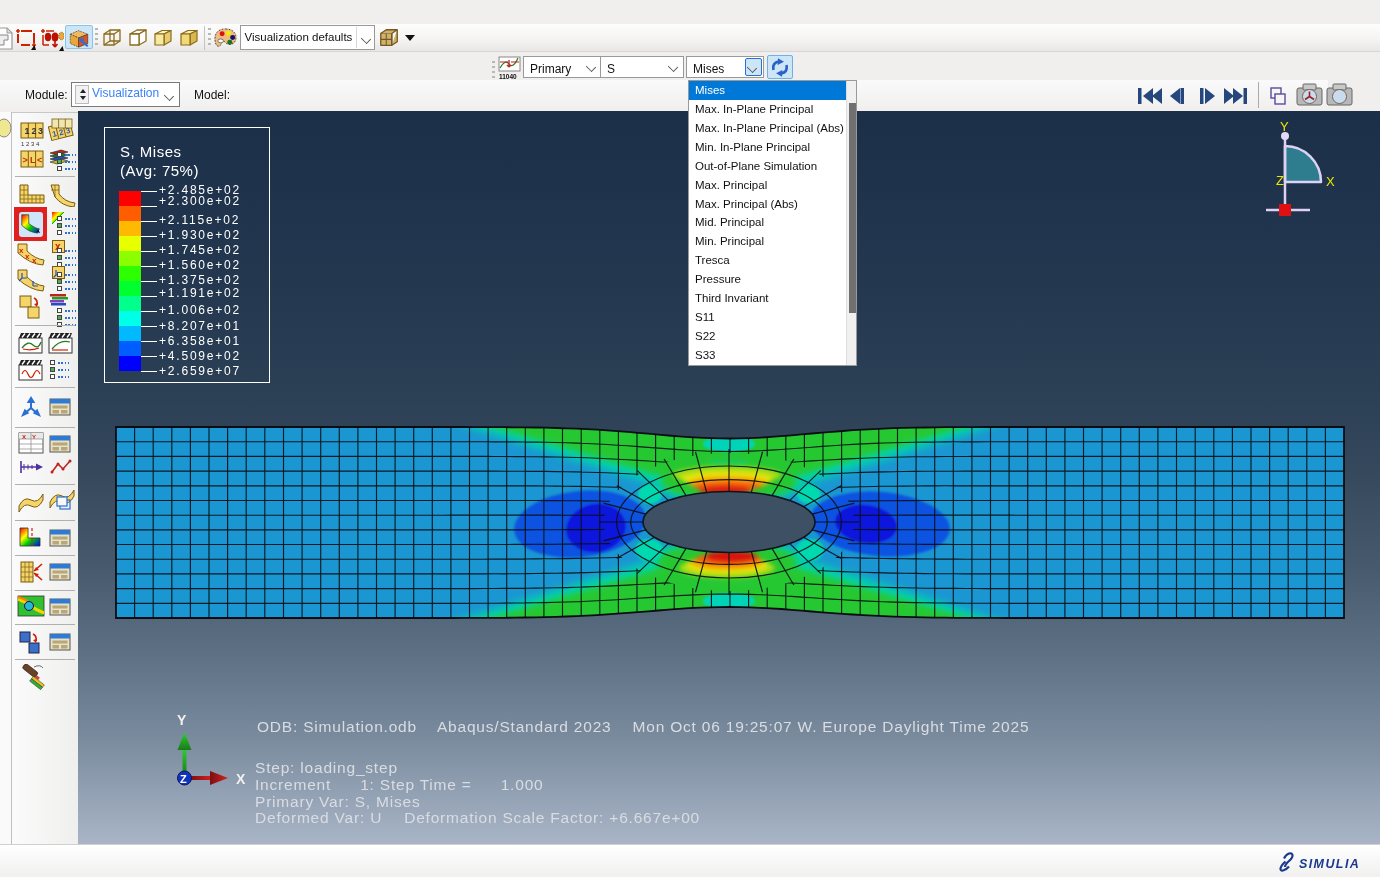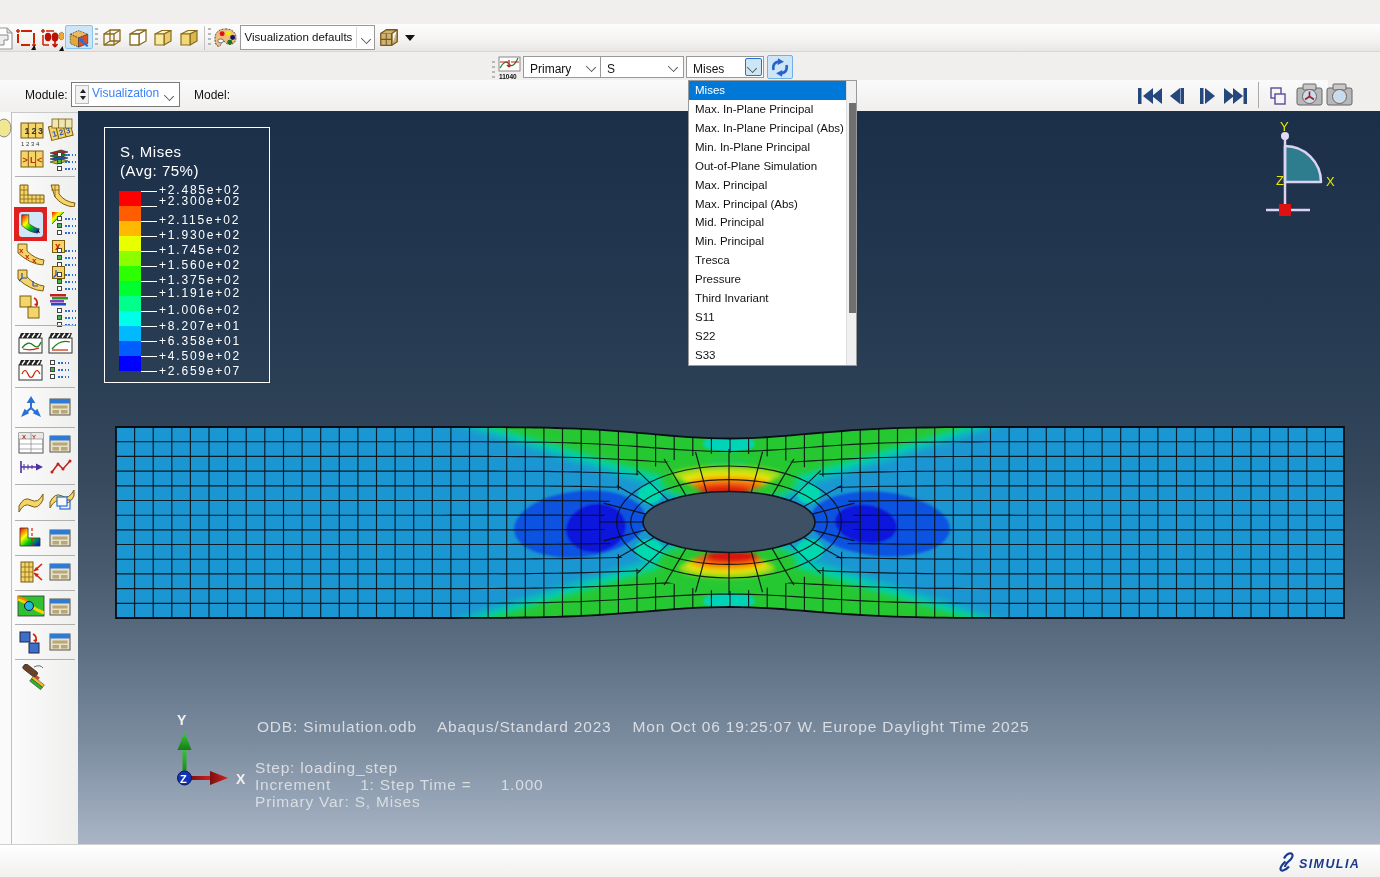--- a/index.html
+++ b/index.html
@@ -591,20 +591,21 @@
  <circle cx="22.5" cy="78" r="7" fill="#1133bb" stroke="#0a1a60"></circle>
  <text x="18" y="83" font-size="11" font-weight="bold" fill="#fff" font-family="Liberation Sans">Z</text>
  <text x="15" y="25" font-size="14" font-weight="bold" fill="#f0f0f0">Y</text>
  <text x="74" y="84" font-size="14" font-weight="bold" fill="#f0f0f0">X</text>
 </svg>
 
 <div class="va" style="left:257px;top:718px">ODB: Simulation.odb<span style="padding-left:20px"></span>Abaqus/Standard 2023<span style="padding-left:21px"></span>Mon Oct 06 19:25:07 W. Europe Daylight Time 2025</div>
 <div class="va" style="left:255px;top:759px">Step: loading_step</div>
 <div class="va" style="left:255px;top:776px">Increment<span style="padding-left:29px"></span>1: Step Time =<span style="padding-left:29px"></span>1.000</div>
 <div class="va" style="left:255px;top:792.5px">Primary Var: S, Mises</div>
+<div class="va" style="left:255px;top:809px">Deformed Var: U<span style="padding-left:22px"></span>Deformation Scale Factor: +6.667e+00</div>
 
 </div>
 
 <div id="status">
  <svg style="position:absolute;right:3px;top:6px" width="100" height="23" viewBox="0 0 100 23">
   <path d="M8.5,10.5 Q4,14.5 3.5,17.5 Q3.2,20 6,19.5 Q9,19 12,15.5" fill="none" stroke="#1b3a8c" stroke-width="2.2"></path>
   <path d="M7,7.5 Q9,3.5 12,2.5 Q15,1.7 15.5,4 Q16,6.5 12,10 Q8,13.5 8,16" fill="none" stroke="#1b3a8c" stroke-width="2.2"></path>
   <text x="22" y="17" font-size="12.5" font-weight="bold" font-style="italic" fill="#1b3a8c" font-family="Liberation Sans" letter-spacing="1.4">SIMULIA</text>
  </svg>
 </div>

